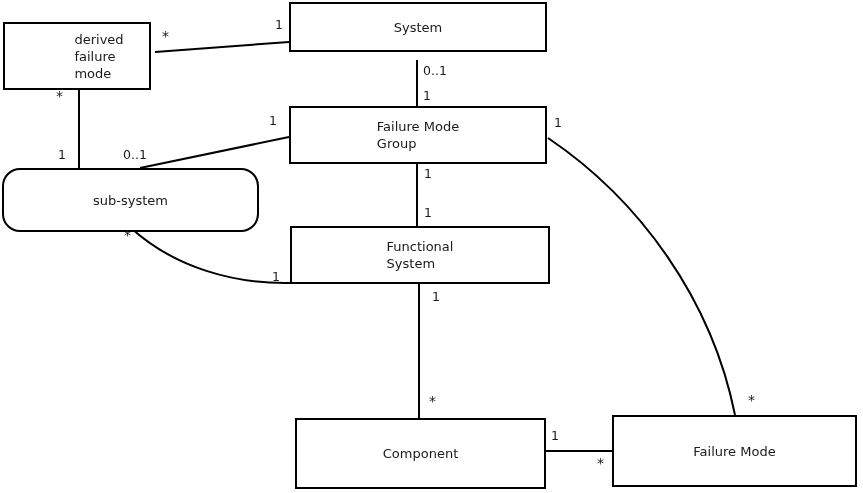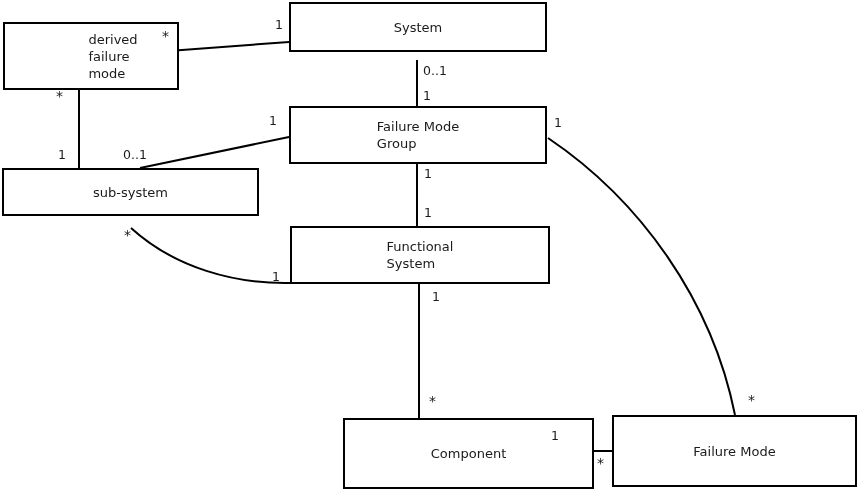--- a/index.html
+++ b/index.html
@@ -72,40 +72,40 @@
       <path d="M 79 90 L 79 168" fill="none" stroke="#000000" stroke-width="2" stroke-linecap="butt"></path>
       <path d="M 140 168 L 289 137" fill="none" stroke="#000000" stroke-width="2" stroke-linecap="butt"></path>
       <path d="M 417 164 L 417 226" fill="none" stroke="#000000" stroke-width="2" stroke-linecap="butt"></path>
       <path d="M 131 228 C 175 268 235 284 290 283" fill="none" stroke="#000000" stroke-width="2" stroke-linecap="butt"></path>
       <path d="M 419 284 L 419 418" fill="none" stroke="#000000" stroke-width="2" stroke-linecap="butt"></path>
       <path d="M 546 451 L 612 451" fill="none" stroke="#000000" stroke-width="2" stroke-linecap="butt"></path>
       <path d="M 548 138 C 640 200 712 300 735 415" fill="none" stroke="#000000" stroke-width="2" stroke-linecap="butt"></path>
     </svg>
 
   <div id="class-layer">
-      <div class="uml-class name-right" style="left: 3px; top: 22px; width: 176px; height: 68px;">
+      <div class="uml-class name-right" style="left: 3px; top: 22px; width: 148px; height: 68px;">
         <div class="class-name">derived
 failure
 mode</div>
       </div>
       <div class="uml-class" style="left: 289px; top: 2px; width: 258px; height: 50px;">
         <div class="class-name">System</div>
       </div>
       <div class="uml-class" style="left: 289px; top: 106px; width: 258px; height: 58px;">
         <div class="class-name">Failure Mode
 Group</div>
       </div>
-      <div class="uml-class" style="left: 2px; top: 168px; width: 257px; height: 48px;">
+      <div class="uml-class" style="left: 2px; top: 168px; width: 257px; height: 64px; border-radius: 18px;">
         <div class="class-name">sub-system</div>
       </div>
       <div class="uml-class" style="left: 290px; top: 226px; width: 260px; height: 58px;">
         <div class="class-name">Functional
 System</div>
       </div>
-      <div class="uml-class" style="left: 295px; top: 418px; width: 251px; height: 71px; margin-left: 48px;">
+      <div class="uml-class" style="left: 295px; top: 418px; width: 251px; height: 71px;">
         <div class="class-name">Component</div>
       </div>
       <div class="uml-class" style="left: 612px; top: 415px; width: 245px; height: 72px;">
         <div class="class-name">Failure Mode</div>
       </div>
     </div>
   <div id="multiplicity-layer">
       <div class="multiplicity star" style="left: 162px; top: 30px;">*</div>
       <div class="multiplicity" style="left: 275px; top: 18px;">1</div>
       <div class="multiplicity" style="left: 423px; top: 64px;">0..1</div>

